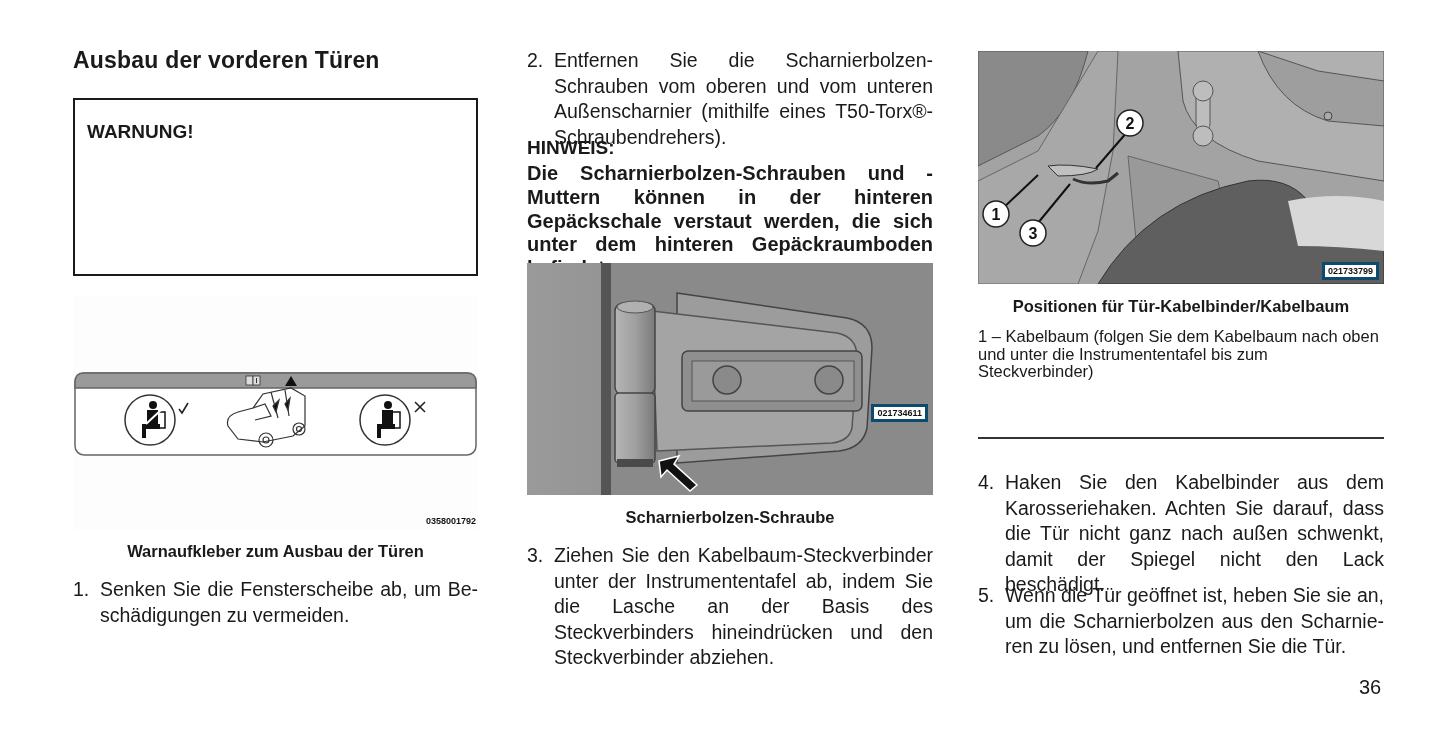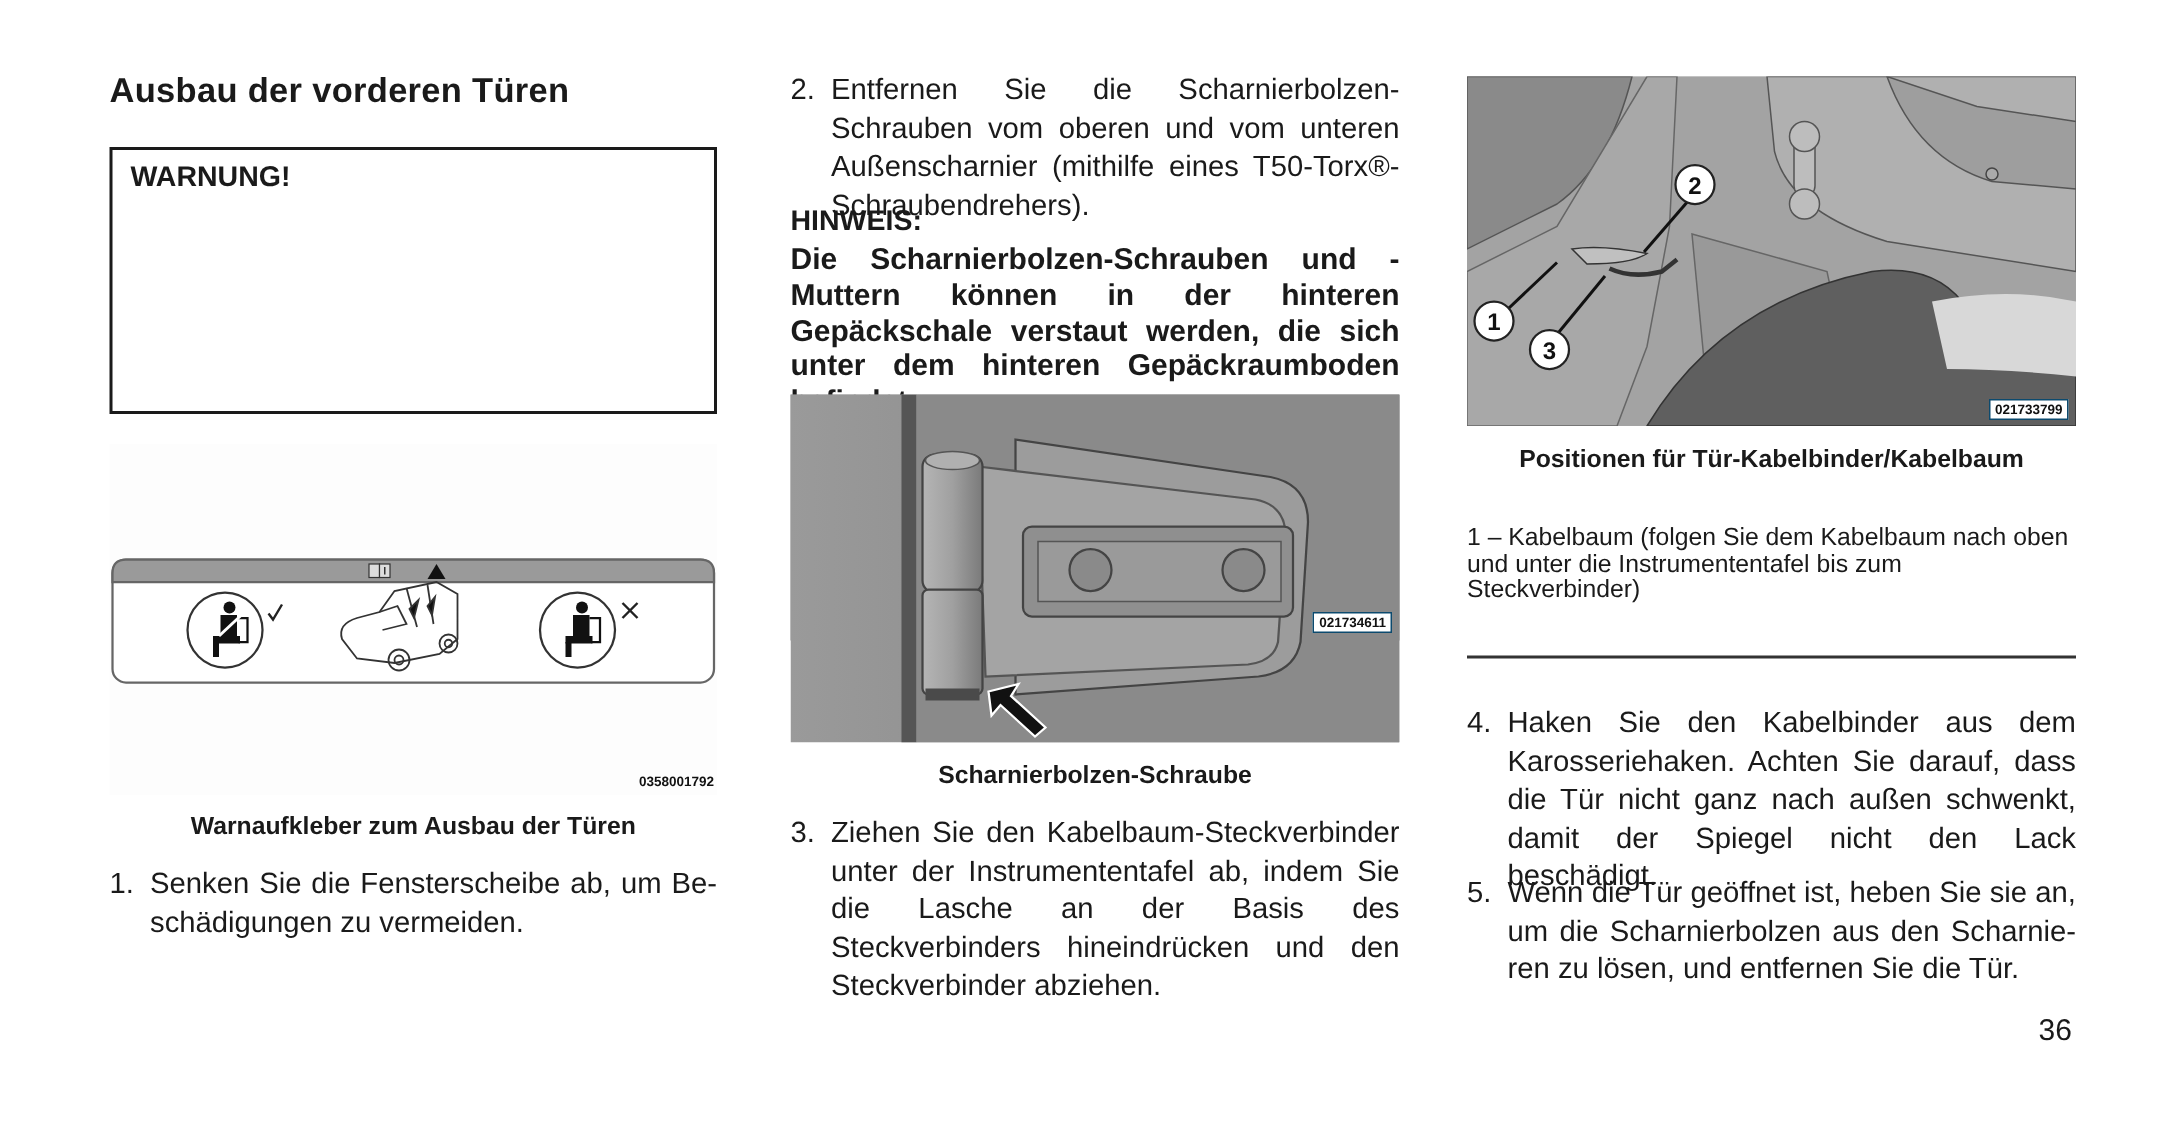--- a/index.html
+++ b/index.html
@@ -6,38 +6,38 @@
   html, body { width: 1445px; height: 753px; background: #ffffff; overflow: hidden; }
   body { position: relative; font-family: "Liberation Sans", sans-serif; color: #1a1a1a; }
 
   .col { position: absolute; top: 0; }
   .col-left { left: 73px; width: 405px; }
   .col-mid { left: 527px; width: 406px; }
   .col-right { left: 978px; width: 406px; }
 
   .h1 { position: absolute; top: 47px; left: 0; font-size: 23px; font-weight: bold; letter-spacing: 0.2px; }
 
-  .warnbox { position: absolute; top: 98px; left: 0; width: 405px; height: 178px; border: 2px solid #1a1a1a; padding: 7px 12px 0 12px; }
+  .warnbox { position: absolute; top: 98px; left: 0; width: 405px; height: 178px; border: 2px solid #1a1a1a; padding: 20px 12px 0 12px; }
   .warn-title { font-size: 19px; font-weight: bold; line-height: 24px; }
   .warn-text { font-size: 19px; line-height: 25.5px; text-align: justify; }
 
   .fig { position: absolute; background: #fdfdfd; }
   .fig-id { position: absolute; font-size: 9px; font-weight: bold; color: #111; }
-  .fig-id-box { background: #fff; border: 1px solid #0c4a6e; padding: 1px 3px; }
+  .fig-id-box { background: #fff; border: 3px solid #0c4a6e; padding: 1px 3px; }
 
   .caption { position: absolute; font-size: 16.5px; font-weight: bold; text-align: center; width: 100%; left: 0; }
 
   .step { position: absolute; left: 0; font-size: 19.5px; line-height: 25.5px; }
   .step .num { position: absolute; left: 0; top: 0; }
   .step .txt { position: absolute; left: 27px; right: 0; top: 0; text-align: justify; }
 
   .hinweis-title { position: absolute; top: 137px; left: 0; font-size: 19px; font-weight: bold; }
   .hinweis-text { position: absolute; top: 162px; left: 0; width: 406px; font-size: 20px; font-weight: bold; line-height: 23.8px; text-align: justify; }
 
-  .legend { position: absolute; top: 350px; left: 0; width: 406px; font-size: 16.5px; line-height: 17.5px; }
+  .legend { position: absolute; top: 328px; left: 0; width: 406px; font-size: 16.5px; line-height: 17.5px; }
   .legend-rule { position: absolute; top: 437px; left: 0; width: 406px; height: 1.5px; background: #333; }
 
   .page-num { position: absolute; top: 676px; left: 1359px; font-size: 20px; }
 </style>
 </head>
 <body>
 
 <div class="col col-left">
   <div class="h1">Ausbau der vorderen Türen</div>
 

